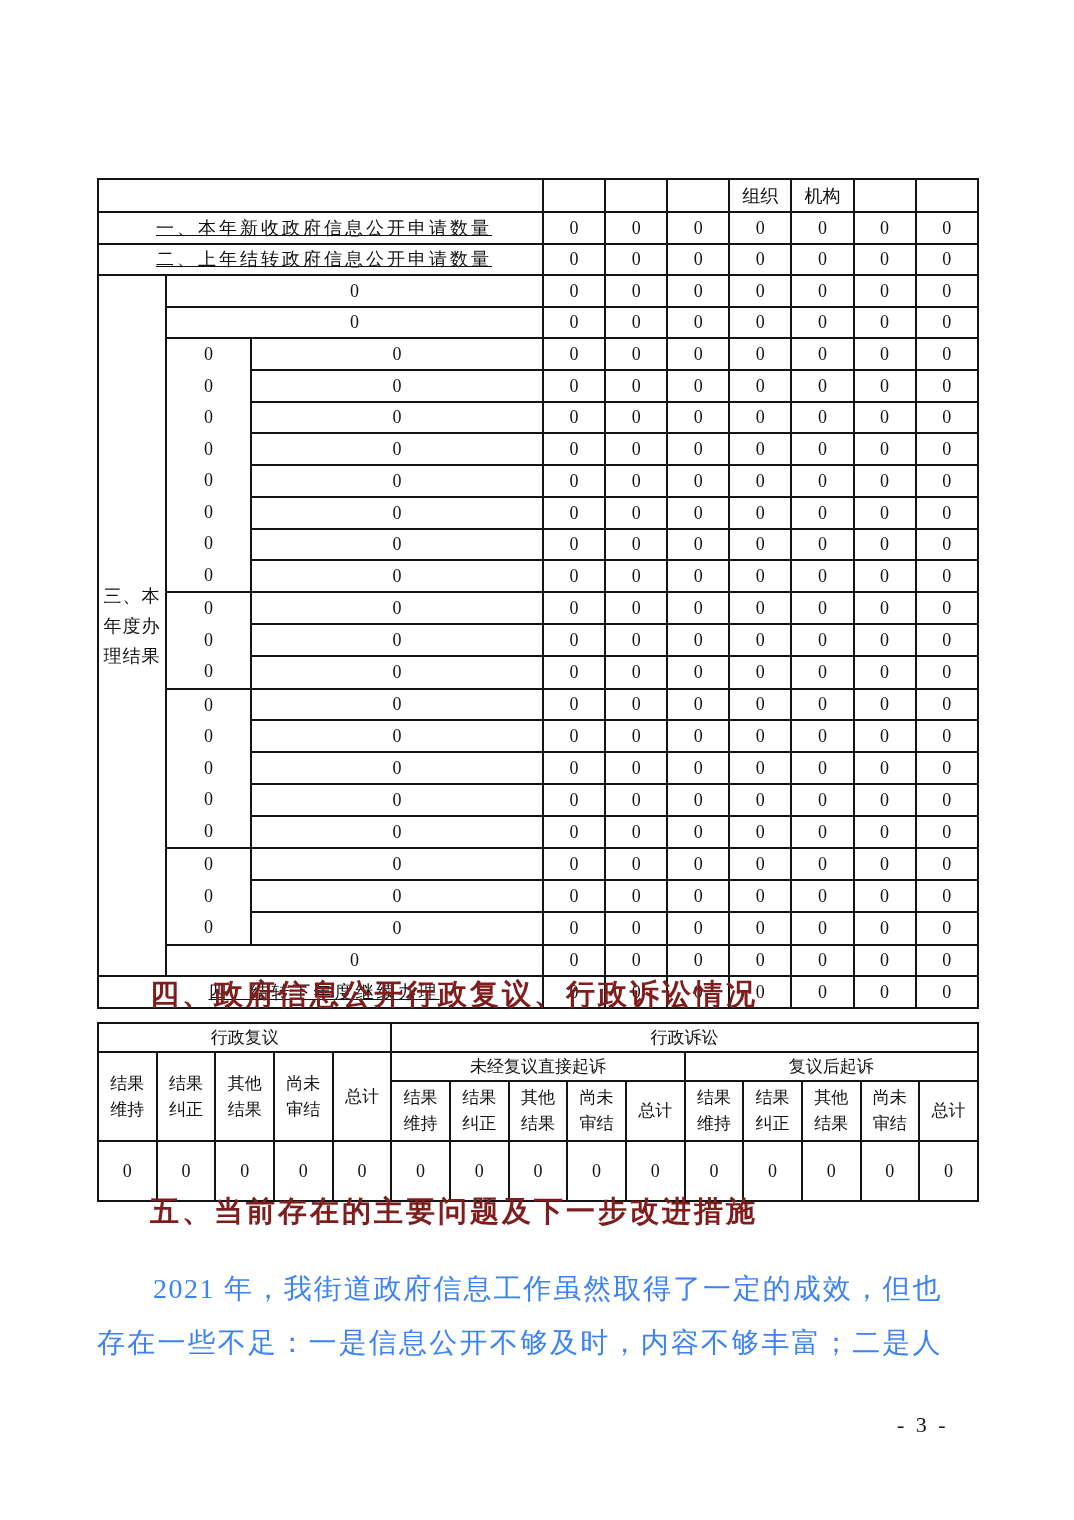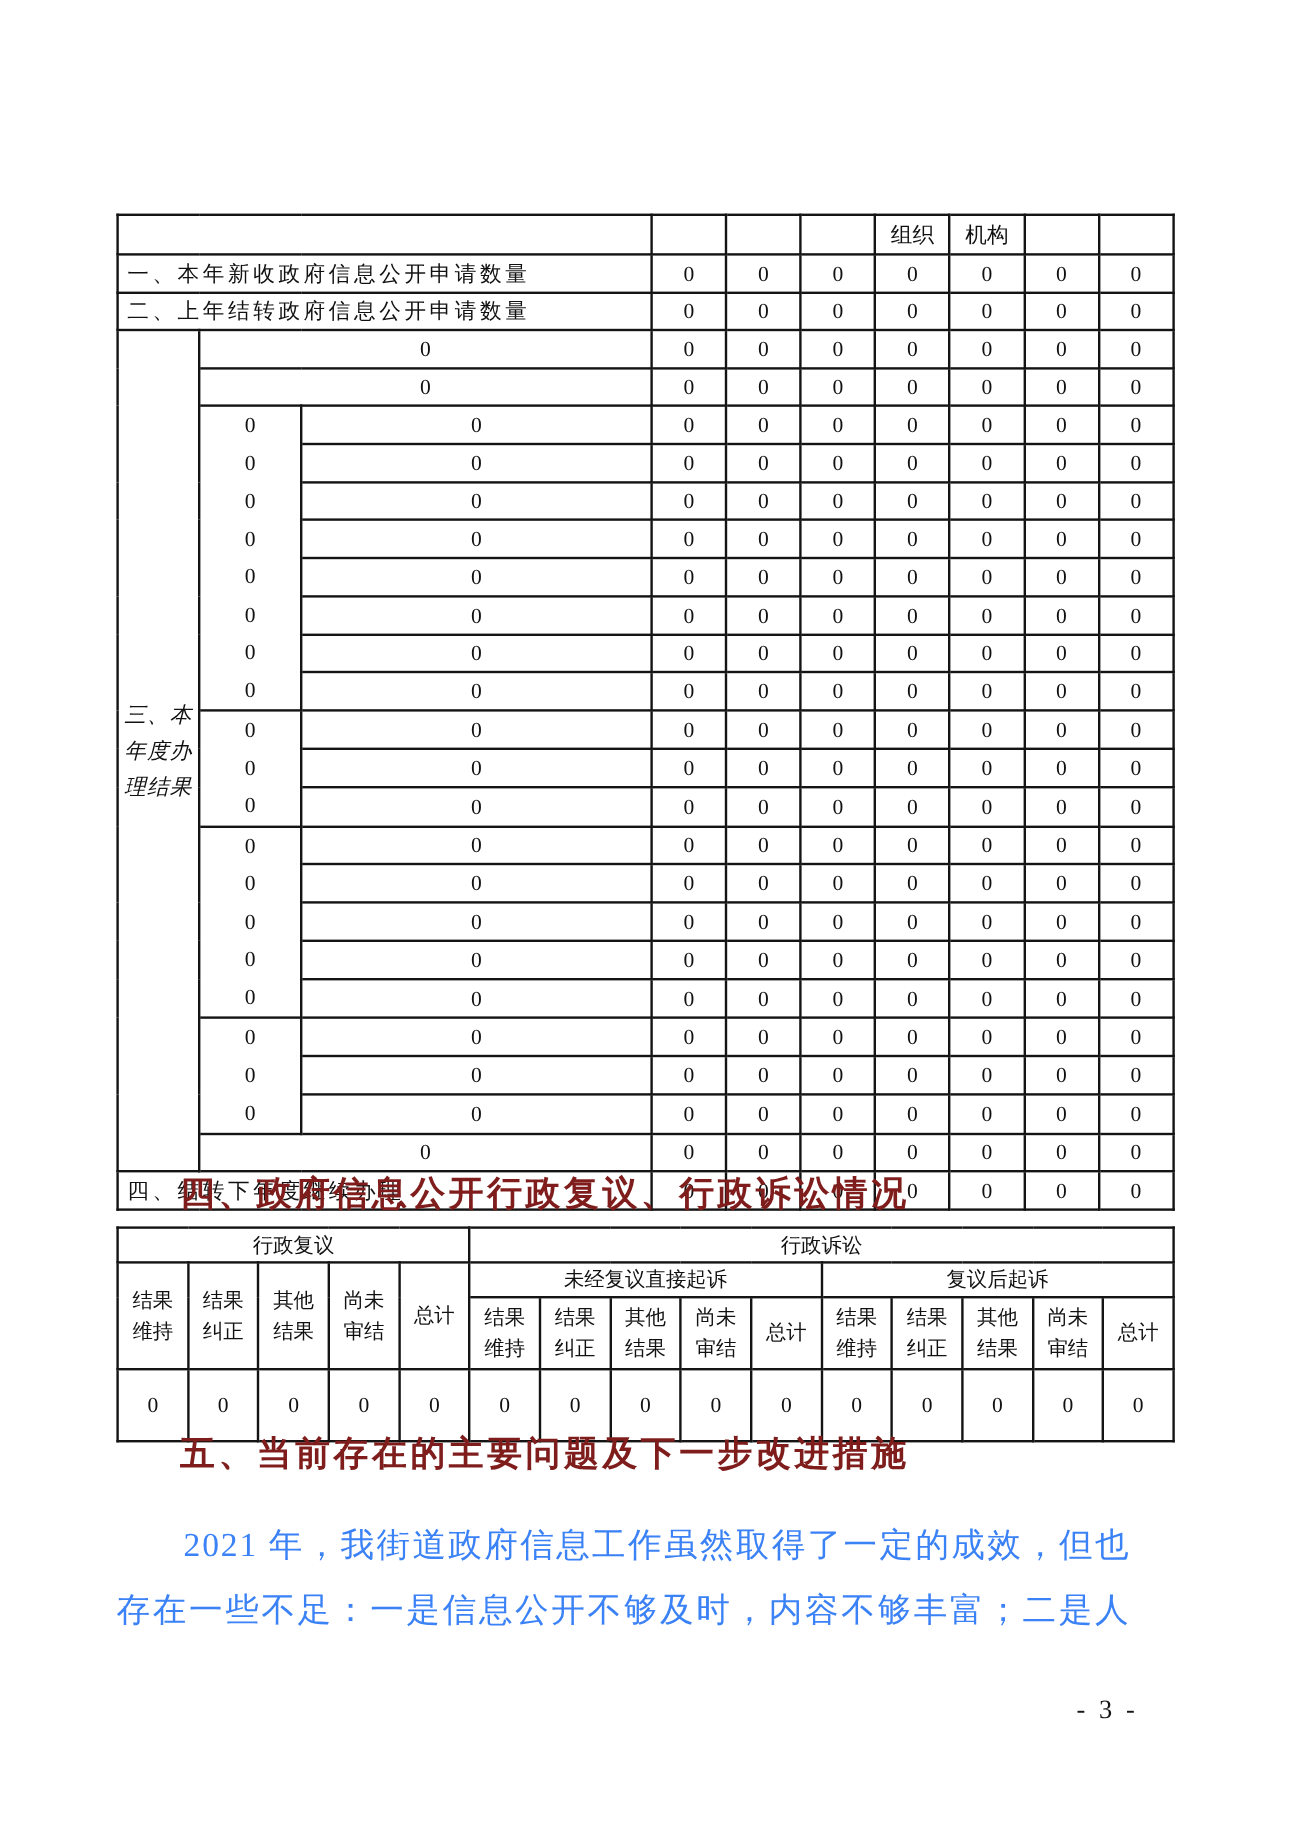--- a/index.html
+++ b/index.html
@@ -18,23 +18,23 @@
 
   
   .t1 { position:absolute; left:97px; top:178px; width:880px; }
   .t1 td {
     border:2px solid #141414;
     text-align:center; vertical-align:middle;
     font-size:18px; line-height:22px; padding:0;
   }
   .t1 tr      { height:31.5px; }
   .t1 tr.hdr  { height:33px; }
-  .t1 .lab    { text-align:left; padding-left:7px; letter-spacing:3px; }
+  .t1 .lab    { text-align:center; padding-left:7px; letter-spacing:3px;text-decoration:underline; }
   .t1 .stack  { white-space:pre-line; line-height:31.5px; }
-  .t1 .vlab   { white-space:pre-line; line-height:30px; letter-spacing:1px;font-style:italic; }
+  .t1 .vlab   { white-space:pre-line; line-height:30px; letter-spacing:1px; }
 
   
   .t2 { position:absolute; left:97px; top:1022px; width:880px; }
   .t2 td {
     border:2px solid #141414;
     text-align:center; vertical-align:middle;
     font-size:17px; line-height:26px; padding:0;
   }
   .t2 tr.r1 { height:29px;padding-left:18px; }
   .t2 tr.r2 { height:29px; }

